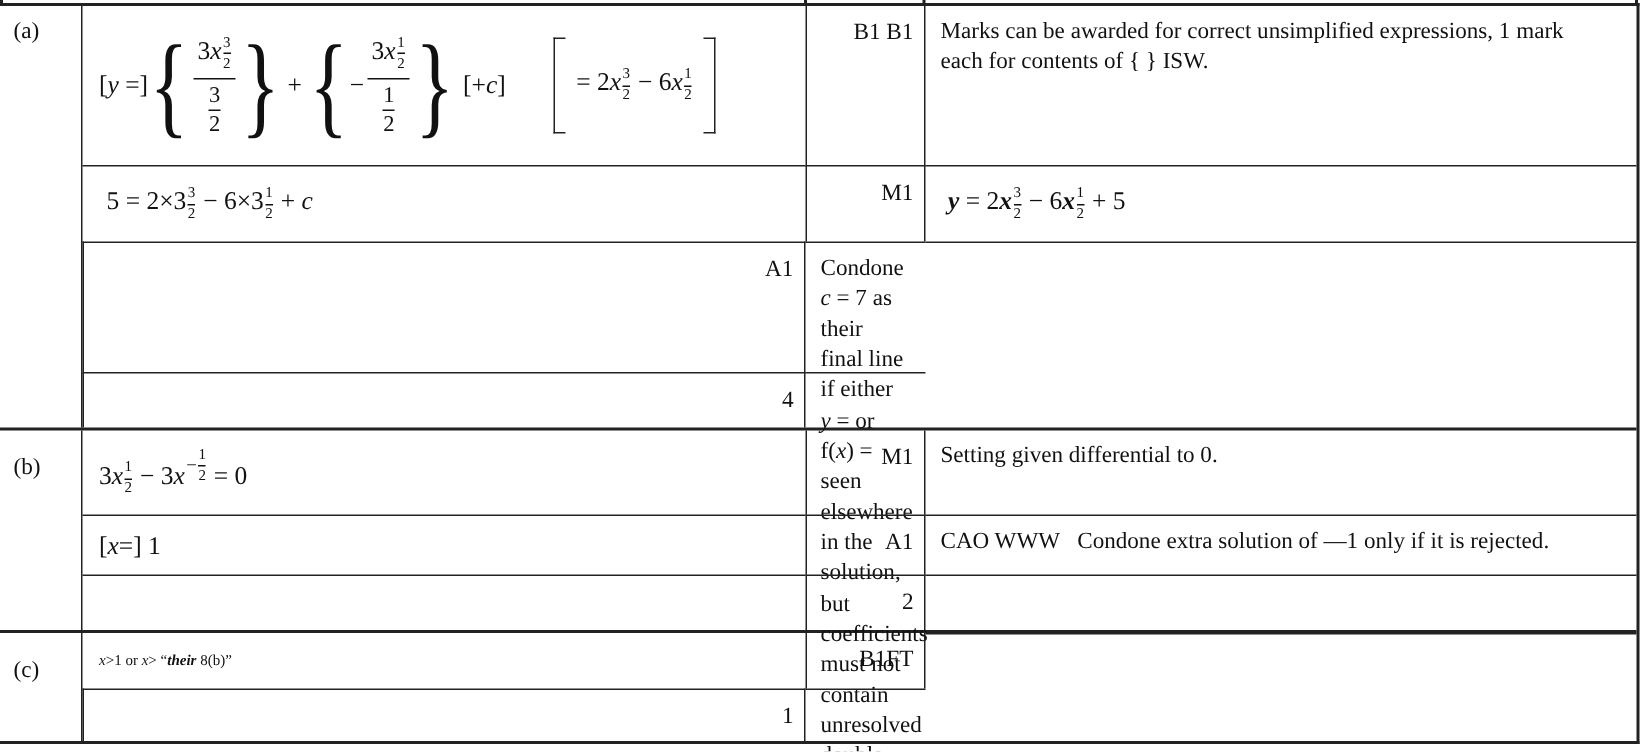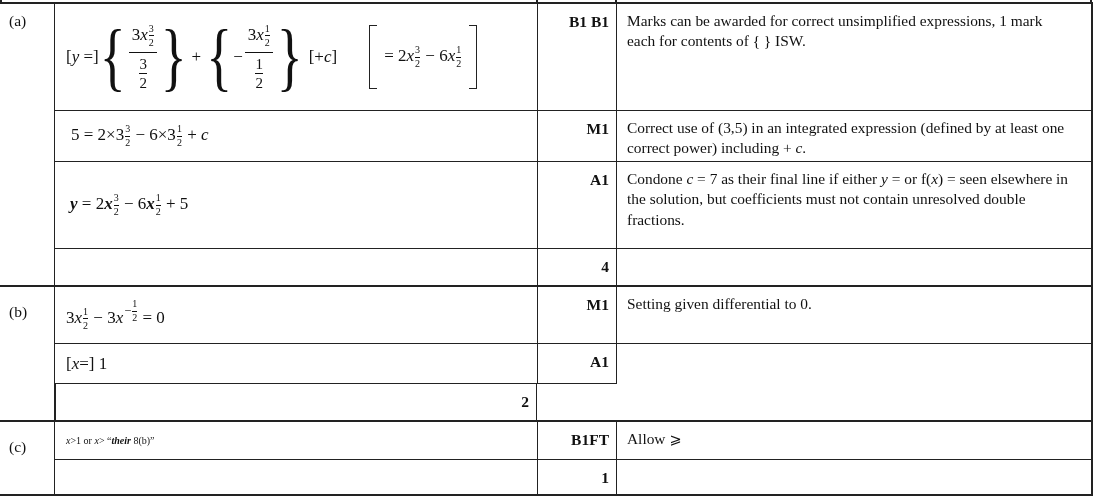--- a/index.html
+++ b/index.html
@@ -11,21 +11,21 @@
   .sec{display:grid;grid-template-columns:55px 482px 80px 1fr;}
   .sec + .sec{border-top:2px solid #222;}
   .sec-a{grid-template-rows:106px 51px 87px 37px;}
   .sec-b{grid-template-rows:56px 40px 37px;}
   .sec-c{grid-template-rows:37px 35px;}
   .cell{box-sizing:border-box;min-width:0;overflow:visible;}
   .lbl{grid-column:1;grid-row:1/-1;border-right:1.5px solid #222;padding:8px 0 0 9px;font-size:15.5px;}
   .lbl.pad{padding-top:16px;}
   .work{display:flex;align-items:center;padding-left:11px;font-size:17px;}
   .mark{border-left:1.5px solid #222;border-right:1.5px solid #222;text-align:right;
-        padding:9px 7px 0 0;font-weight:bold;font-size:15.5px;}
+        padding:9px 7px 0 0;font-weight:normal;font-size:15.5px;}
   .cmt{padding:7px 14px 0 10px;font-size:15.4px;line-height:1.32;}
   .bt{border-top:1.2px solid #222;align-items:center;}
   .mw445{display:block;max-width:445px;}
   i{font-style:italic;font-weight:normal;}
   .bi{font-style:italic;font-weight:bold;}
   
   .grp{white-space:normal;}
   .op{margin:0 4px;}
   .exp{display:inline-flex;align-items:center;vertical-align:8px;margin:0 1px;line-height:1;}
   .vf{display:inline-flex;flex-direction:column;align-items:center;line-height:1;text-align:center;}
@@ -125,23 +125,20 @@
                 <span class="vd">2</span>
               </span>
             </span><span> − 6×3</span><span class="exp">
               <span class="vf sm">
                 <span class="vn">1</span>
                 <span class="vd">2</span>
               </span>
             </span><span> + </span><i>c</i></span>
       </div>
       <div class="cell mark bt">M1</div>
-      <div class="cell cmt bt">
-          <span class="mw445"><span>Correct use of (3,5) in an integrated expression (defined by at least one correct power) including + </span><i>c</i><span>.</span></span>
-        </div>
 
       <div class="cell work bt" style="padding-left:15px">
         <span class="grp"><i class="bi">y</i><span> = 2</span><i class="bi">x</i><span class="exp">
               <span class="vf sm">
                 <span class="vn">3</span>
                 <span class="vd">2</span>
               </span>
             </span><span> − 6</span><i class="bi">x</i><span class="exp">
               <span class="vf sm">
                 <span class="vn">1</span>
@@ -176,34 +173,34 @@
               </span>
             </span><span> = 0</span></span>
       </div>
       <div class="cell mark">M1</div>
       <div class="cell cmt">Setting given differential to 0.</div>
 
       <div class="cell work bt">
         <span class="grp"><span>[</span><i>x</i><span>=] 1</span></span>
       </div>
       <div class="cell mark bt">A1</div>
+      <div class="cell cmt bt">CAO WWW&nbsp;&nbsp; Condone extra solution of —1 only if it is rejected.</div>
 
       <div class="cell work bt"></div>
       <div class="cell mark bt">2</div>
       <div class="cell cmt bt"></div>
     </section>
 
     <section class="sec sec-c">
       <div class="cell lbl pad">(c)</div>
 
       <div class="cell work" style="font-size:10px">
         <span class="grp"><i>x</i><span>&gt;1 or </span><i>x</i><span>&gt;</span><span> “</span><i class="bi">their</i><span> 8(b)”</span></span>
       </div>
       <div class="cell mark">B1FT</div>
-      <div class="cell cmt"><span>Allow </span><span class="sym">⩾</span></div>
 
       <div class="cell work bt"></div>
       <div class="cell mark bt">1</div>
       <div class="cell cmt bt"></div>
     </section>
 
   </div>
 </div>
 
 </body></html>

